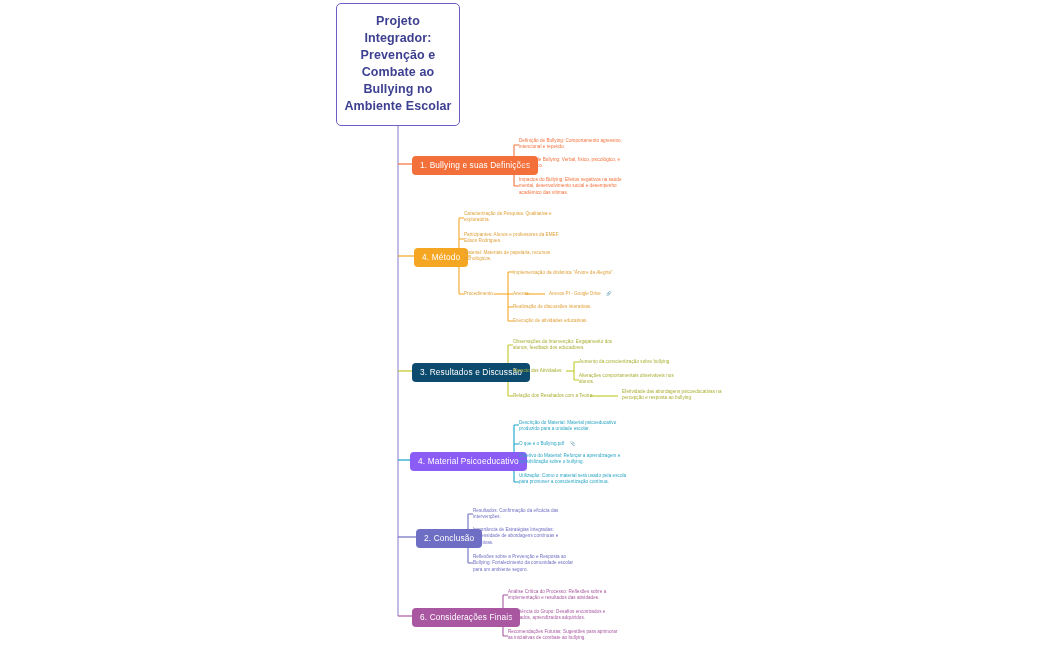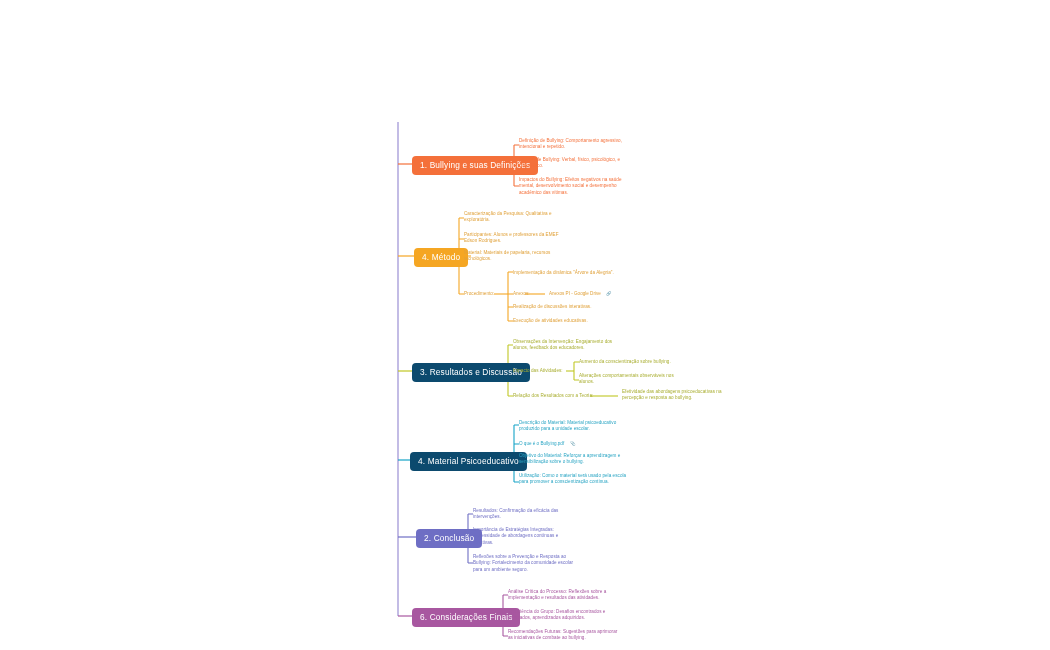--- a/index.html
+++ b/index.html
@@ -107,20 +107,23 @@
     <path d="M473,537 L468,537" stroke="#6e6ec4" stroke-width="1.1" fill="none"></path>
     <path d="M468,514 L468,563" stroke="#6e6ec4" stroke-width="1.1" fill="none"></path>
     <path d="M468,514 L473,514 M468,535 L473,535 M468,563 L473,563" stroke="#6e6ec4" stroke-width="1.1" fill="none"></path>
 
     <path d="M398,616 L412,616" stroke="#a857a0" stroke-width="1.2" fill="none"></path>
     <path d="M496,616 L503,616" stroke="#a857a0" stroke-width="1.1" fill="none"></path>
     <path d="M503,595 L503,636" stroke="#a857a0" stroke-width="1.1" fill="none"></path>
     <path d="M503,595 L508,595 M503,615 L508,615 M503,636 L508,636" stroke="#a857a0" stroke-width="1.1" fill="none"></path>
   </svg>
 
+  <div class="root">
+    <span>Projeto Integrador: Prevenção e Combate ao Bullying no Ambiente Escolar</span>
+  </div>
 
   <div class="chip" style="left:412px;top:156px;background:#f4703a;">
     <span>1. Bullying e suas Definições</span>
   </div>
   <div class="leaf w2" style="left:519px;top:138px;color:#f4703a;">Definição de Bullying: Comportamento agressivo, intencional e repetido.</div>
   <div class="leaf w2" style="left:519px;top:157px;color:#f4703a;">Formas de Bullying: Verbal, físico, psicológico, e cibernético.</div>
   <div class="leaf w2" style="left:519px;top:177px;color:#f4703a;">Impactos do Bullying: Efeitos negativos na saúde mental, desenvolvimento social e desempenho acadêmico das vítimas.</div>
 
   <div class="chip" style="left:414px;top:248px;background:#f5a623;">
     <span>4. Método</span>
@@ -144,21 +147,21 @@
   <div class="chip" style="left:412px;top:363px;background:#0c4a6e;">
     <span>3. Resultados e Discussão</span>
   </div>
   <div class="leaf w2" style="left:513px;top:339px;color:#a9ae31;">Observações da Intervenção: Engajamento dos alunos, feedback dos educadores.</div>
   <div class="leaf nowrap" style="left:513px;top:368px;color:#a9ae31;">Impacto das Atividades:</div>
   <div class="leaf w3" style="left:579px;top:359px;color:#a9ae31;">Aumento da conscientização sobre bullying.</div>
   <div class="leaf w3" style="left:579px;top:373px;color:#a9ae31;">Alterações comportamentais observáveis nos alunos.</div>
   <div class="leaf nowrap" style="left:513px;top:393px;color:#a9ae31;">Relação dos Resultados com a Teoria:</div>
   <div class="leaf w2" style="left:622px;top:389px;color:#a9ae31;">Efetividade das abordagens psicoeducativas na percepção e resposta ao bullying.</div>
 
-  <div class="chip" style="left:410px;top:452px;background:#0c4a6e;">
+  <div class="chip" style="left:410px;top:452px;background:#8b5cf6;">
     <span>4. Material Psicoeducativo</span>
   </div>
   <div class="leaf w2" style="left:519px;top:420px;color:#2aa5c4;">Descrição do Material: Material psicoeducativo produzido para a unidade escolar.</div>
   <div class="attach-row" style="left:519px;top:441px;color:#2aa5c4;">
     <span>O que é o Bullying.pdf</span>
     <span class="gl">📎</span>
   </div>
   <div class="leaf w2" style="left:519px;top:453px;color:#2aa5c4;">Objetivo do Material: Reforçar a aprendizagem e sensibilização sobre o bullying.</div>
   <div class="leaf w2" style="left:519px;top:473px;color:#2aa5c4;">Utilização: Como o material será usado pela escola para promover a conscientização contínua.</div>
 

